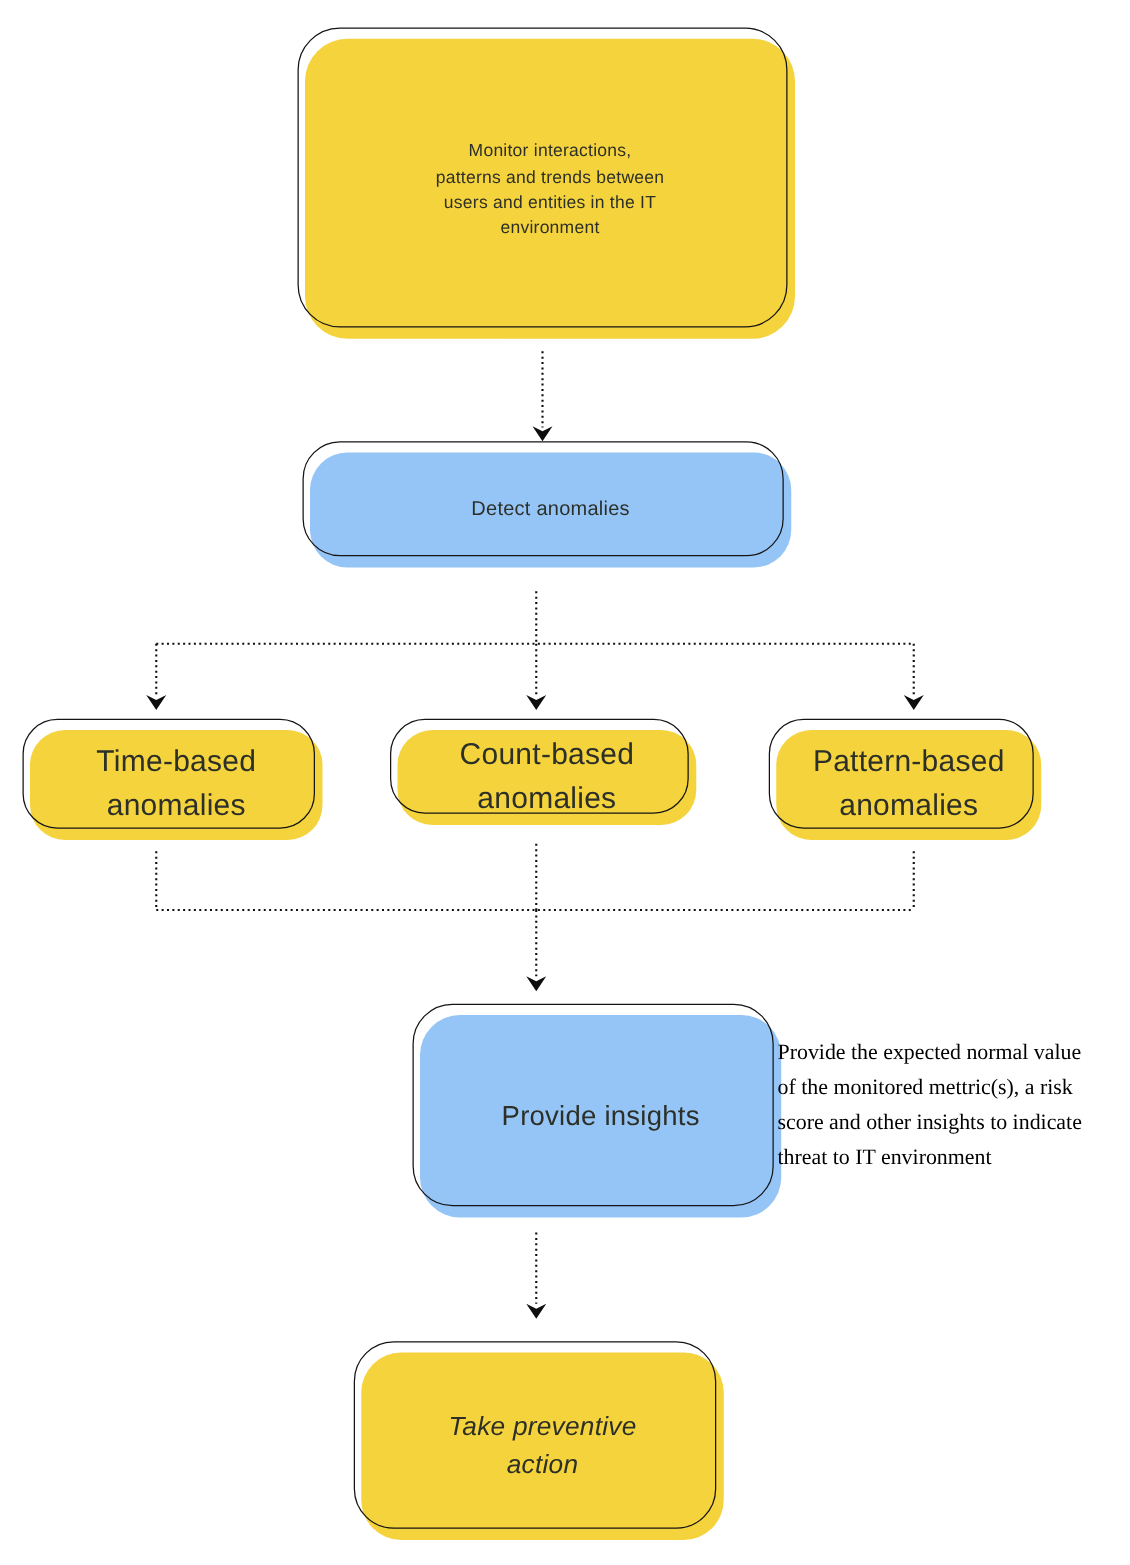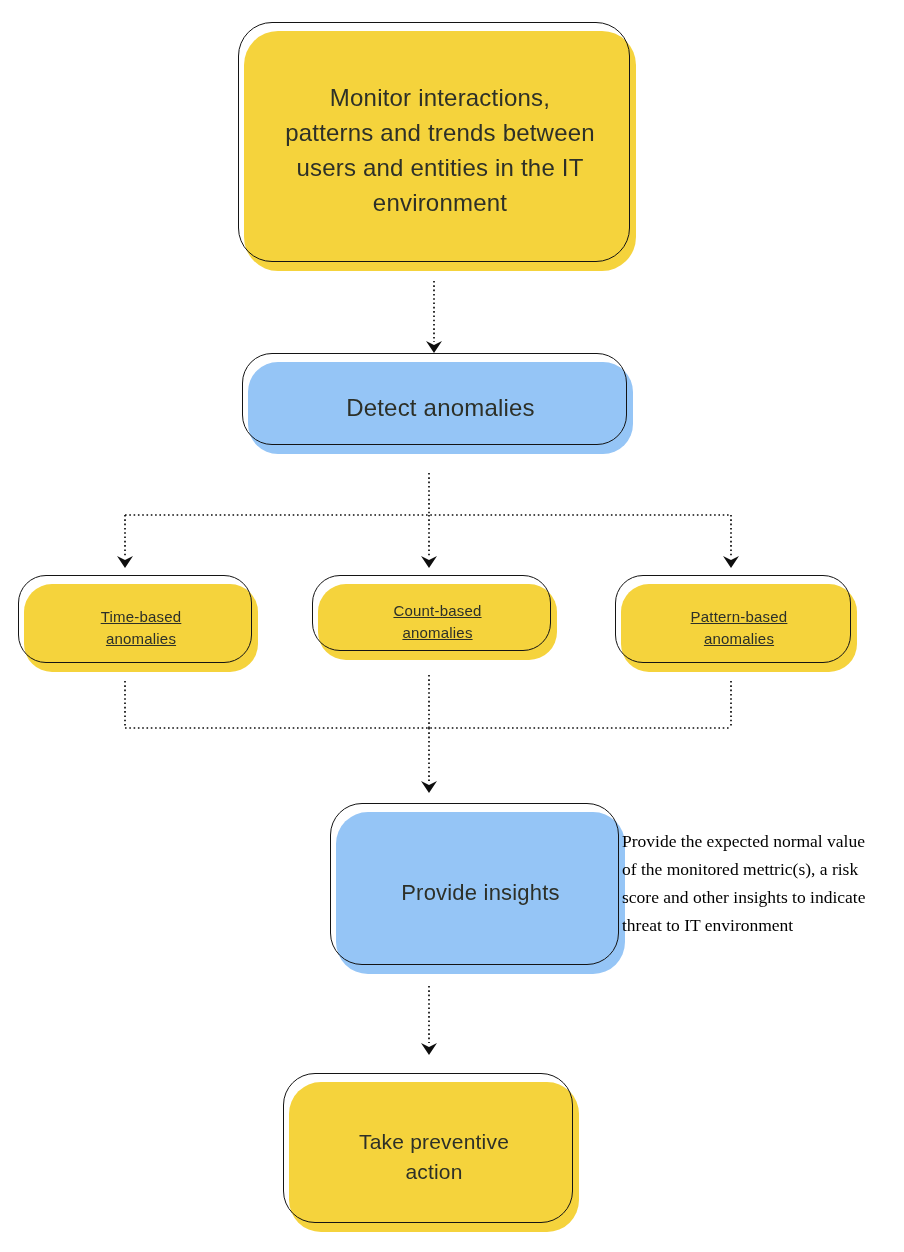--- a/index.html
+++ b/index.html
@@ -46,27 +46,27 @@
     color:var(--text_dark,#2d3028);
     line-height:1.45;
     white-space:pre-line;
     letter-spacing:0.2px;
   }
 
   #n-monitor { left:238px; top:22px;  width:392px; height:240px; border-radius:34px; }
   #n-detect  { left:242px; top:353px; width:385px; height:92px;  border-radius:30px; }
   #n-time    { left:18px;  top:575px; width:234px; height:88px;  border-radius:28px; }
   #n-count   { left:312px; top:575px; width:239px; height:76px;  border-radius:28px; }
-  #n-pattern { left:615px; top:575px; width:236px; height:88px;  border-radius:28px; }
+  #n-pattern { left:615px; top:575px; width:212px; height:88px;  border-radius:28px; }
   #n-provide { left:283px; top:803px; width:289px; height:162px; border-radius:32px;margin-left:47px; }
-  #n-take    { left:283px; top:1073px;width:290px; height:150px; border-radius:32px; }
+  #n-take    { left:283px; top:1073px;width:290px; height:150px; border-radius:32px;font-style:italic; }
 
-  #n-monitor .label { font-size:24px; }
-  #n-detect  .label { font-size:24px; }
-  #n-time .label, #n-count .label, #n-pattern .label { font-size:15px;text-decoration:underline; }
+  #n-monitor .label { font-size:14px; }
+  #n-detect  .label { font-size:16px; }
+  #n-time .label, #n-count .label, #n-pattern .label { font-size:24px; }
   #n-provide .label { font-size:22px; }
   #n-take    .label { font-size:21px; }
 
   
   .annotation {
     position:absolute;
     left:622px; top:827px; width:290px;
     font-family:"Liberation Serif", serif;
     font-size:17.5px;
     line-height:28px;

